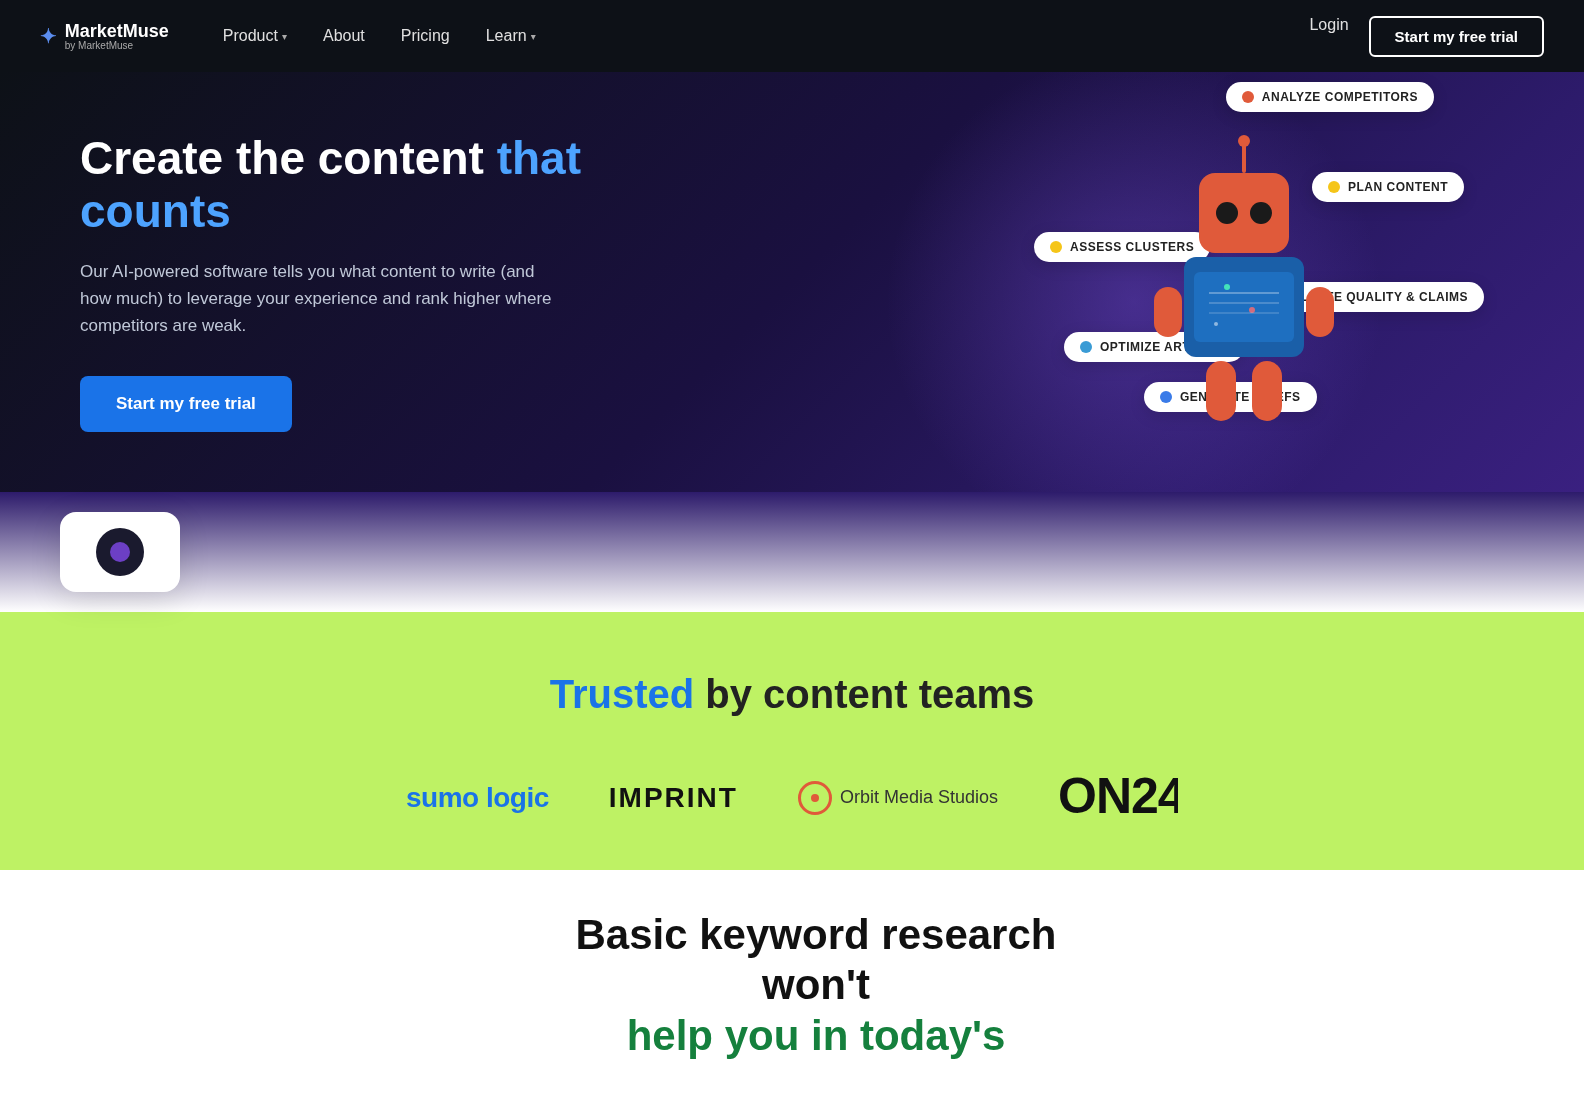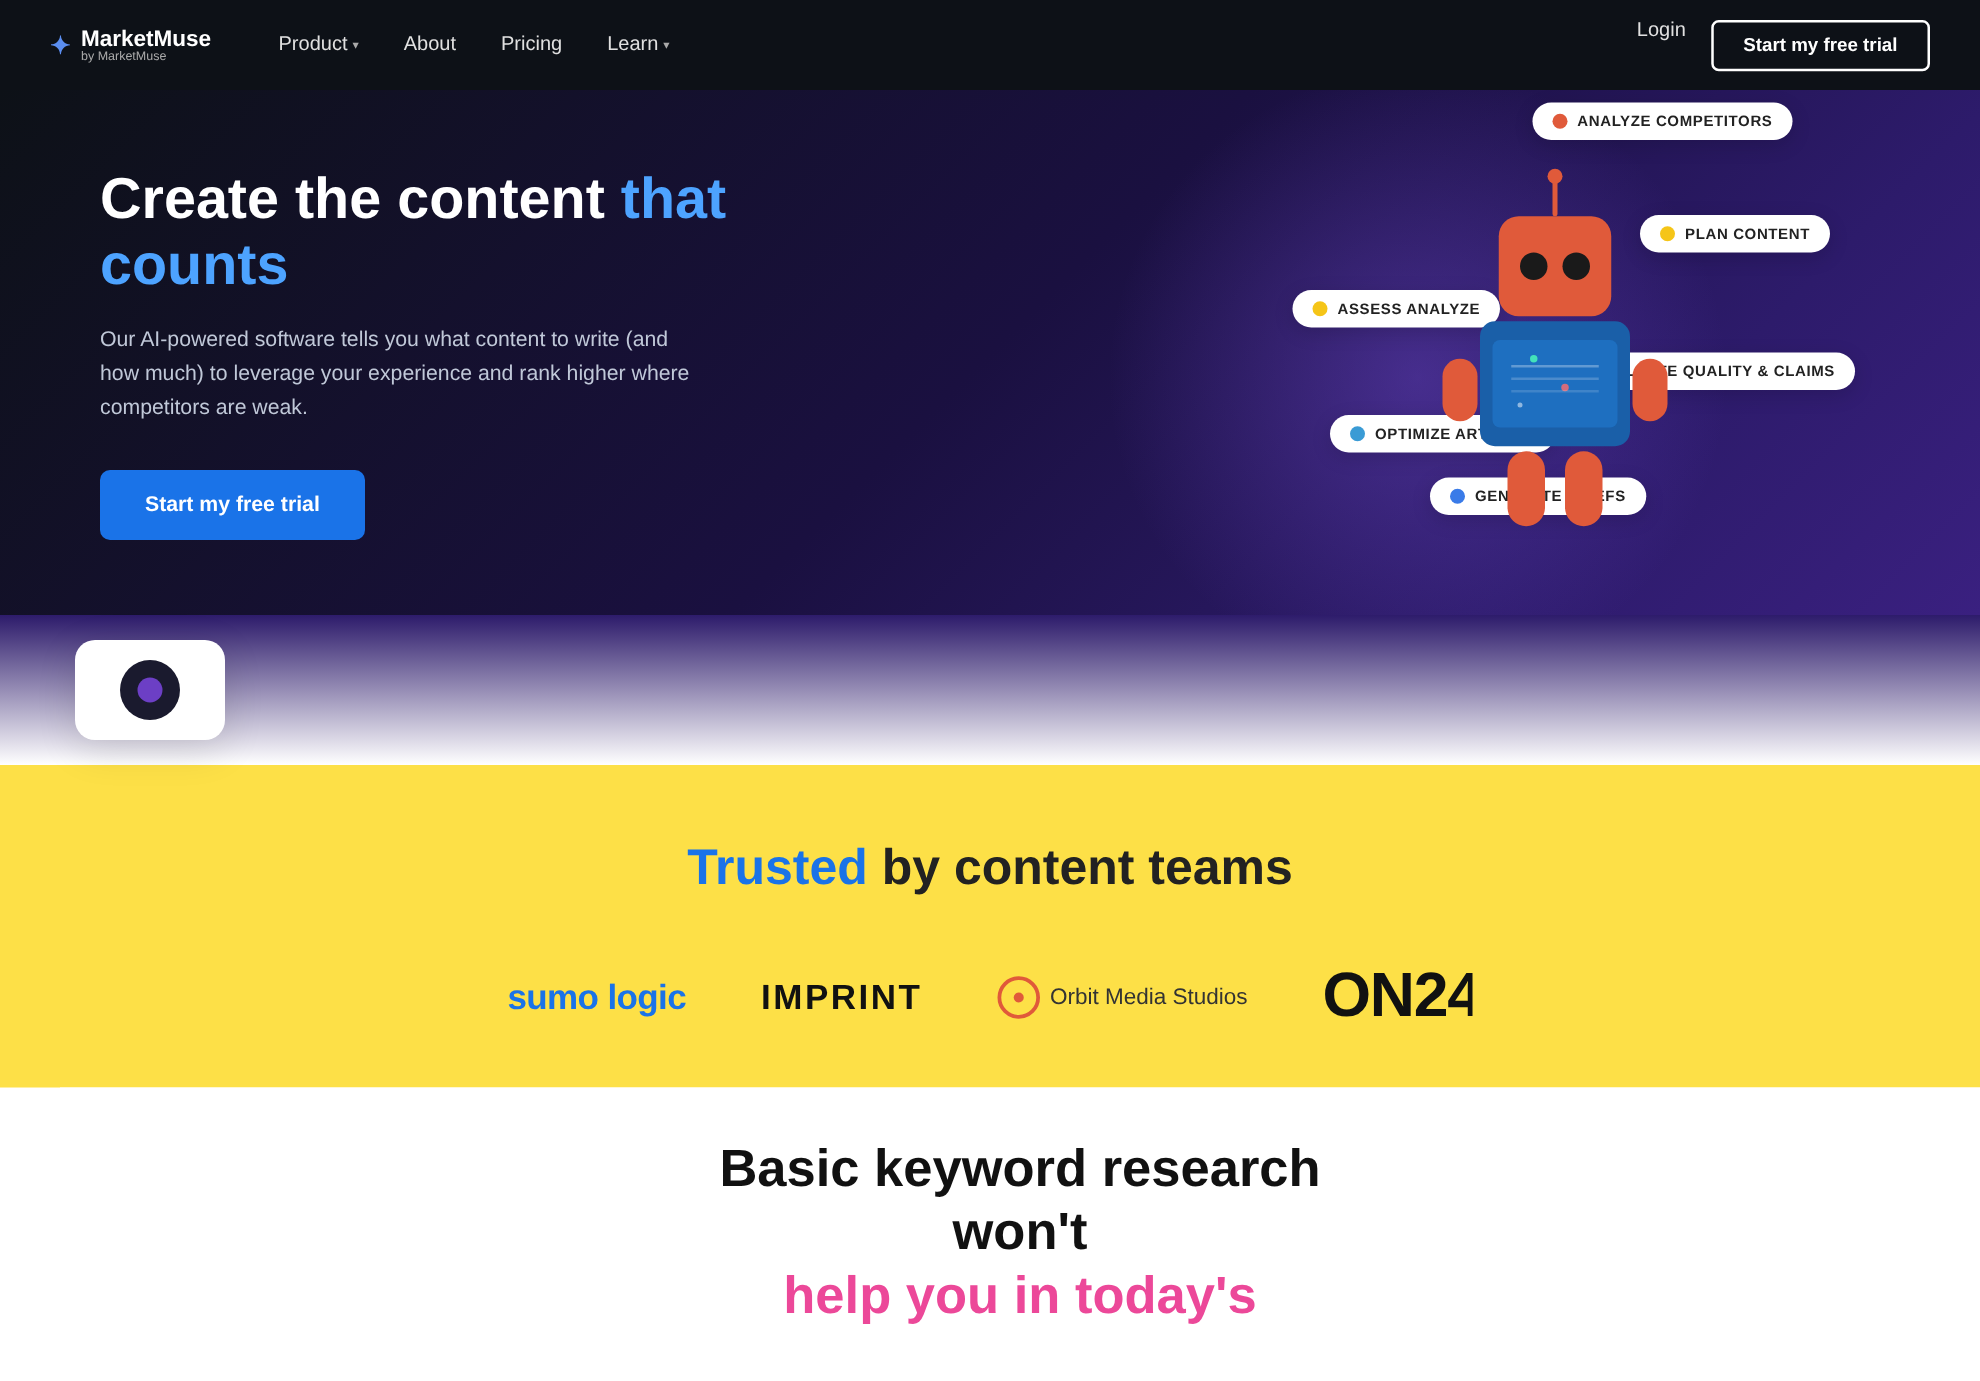--- a/index.html
+++ b/index.html
@@ -321,21 +321,21 @@
     }
     .floating-logo-dot {
       width: 20px;
       height: 20px;
       background: #6c3fc5;
       border-radius: 50%;
     }
 
     
     .trusted-section {
-      background: #fde047;
+      background: #bef264;
       padding: 60px 40px 40px;
       text-align: center;
     }
     .trusted-title {
       font-size: 40px;
       font-weight: 700;
       color: #222;
       margin-bottom: 48px;
     }
     .trusted-title .highlight {
@@ -403,21 +403,21 @@
     }
     .bottom-title {
       font-size: 42px;
       font-weight: 800;
       color: #111;
       max-width: 600px;
       margin: 0 auto;
       line-height: 1.2;
     }
     .bottom-title-cut {
-      color: #ec4899;
+      color: #15803d;
     }
   </style>
 </head>
 <body>
 
 <nav>
   <div class="nav-logo">
     <span class="logo-icon">✦</span>
     <div>
       <span>MarketMuse</span>
@@ -461,21 +461,21 @@
       <div class="float-tag tag-analyze">
         <span class="tag-dot" style="background:#e05a3a;"></span>
         <span>ANALYZE COMPETITORS</span>
       </div>
       <div class="float-tag tag-plan">
         <span class="tag-dot" style="background:#f5c518;"></span>
         <span>PLAN CONTENT</span>
       </div>
       <div class="float-tag tag-assess">
         <span class="tag-dot" style="background:#f5c518;"></span>
-        <span>ASSESS ANALYZE</span>
+        <span>ASSESS CLUSTERS</span>
       </div>
       <div class="float-tag tag-evaluate">
         <span class="tag-dot" style="background:#4caf96;"></span>
         <span>EVALUATE QUALITY &amp; CLAIMS</span>
       </div>
       <div class="float-tag tag-optimize">
         <span class="tag-dot" style="background:#3a9bd5;"></span>
         <span>OPTIMIZE ARTICLES</span>
       </div>
       <div class="float-tag tag-generate">

